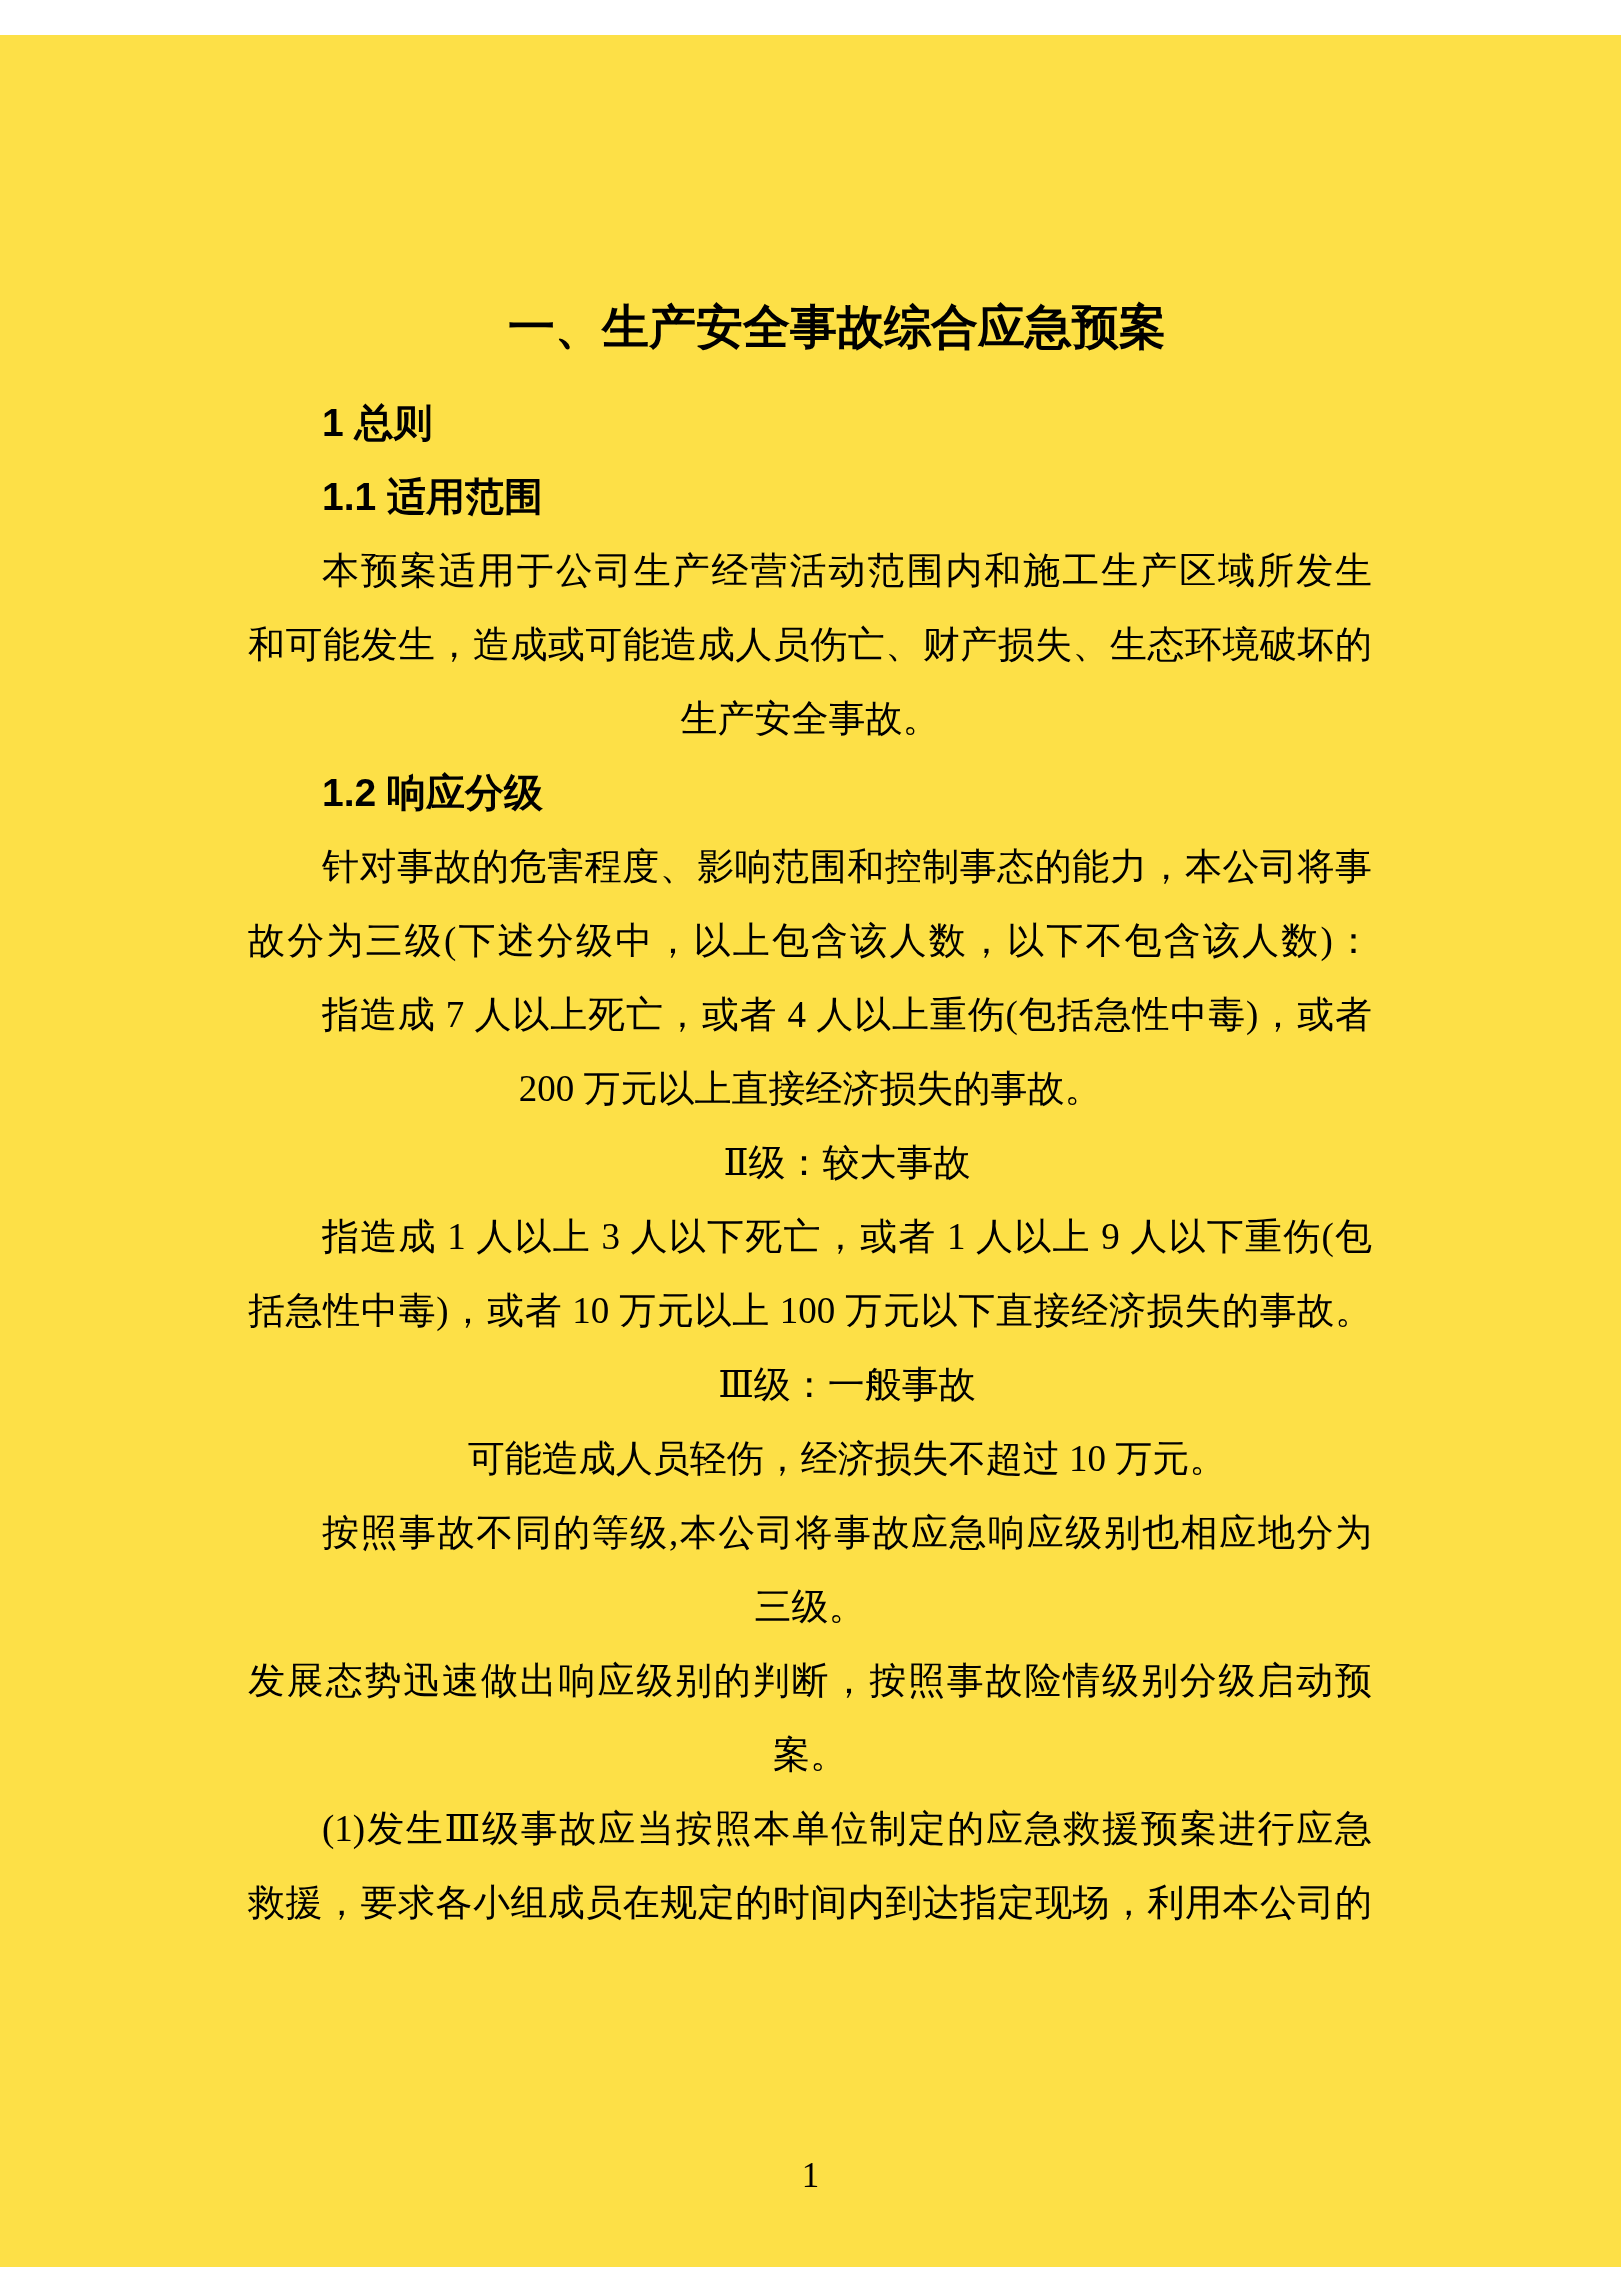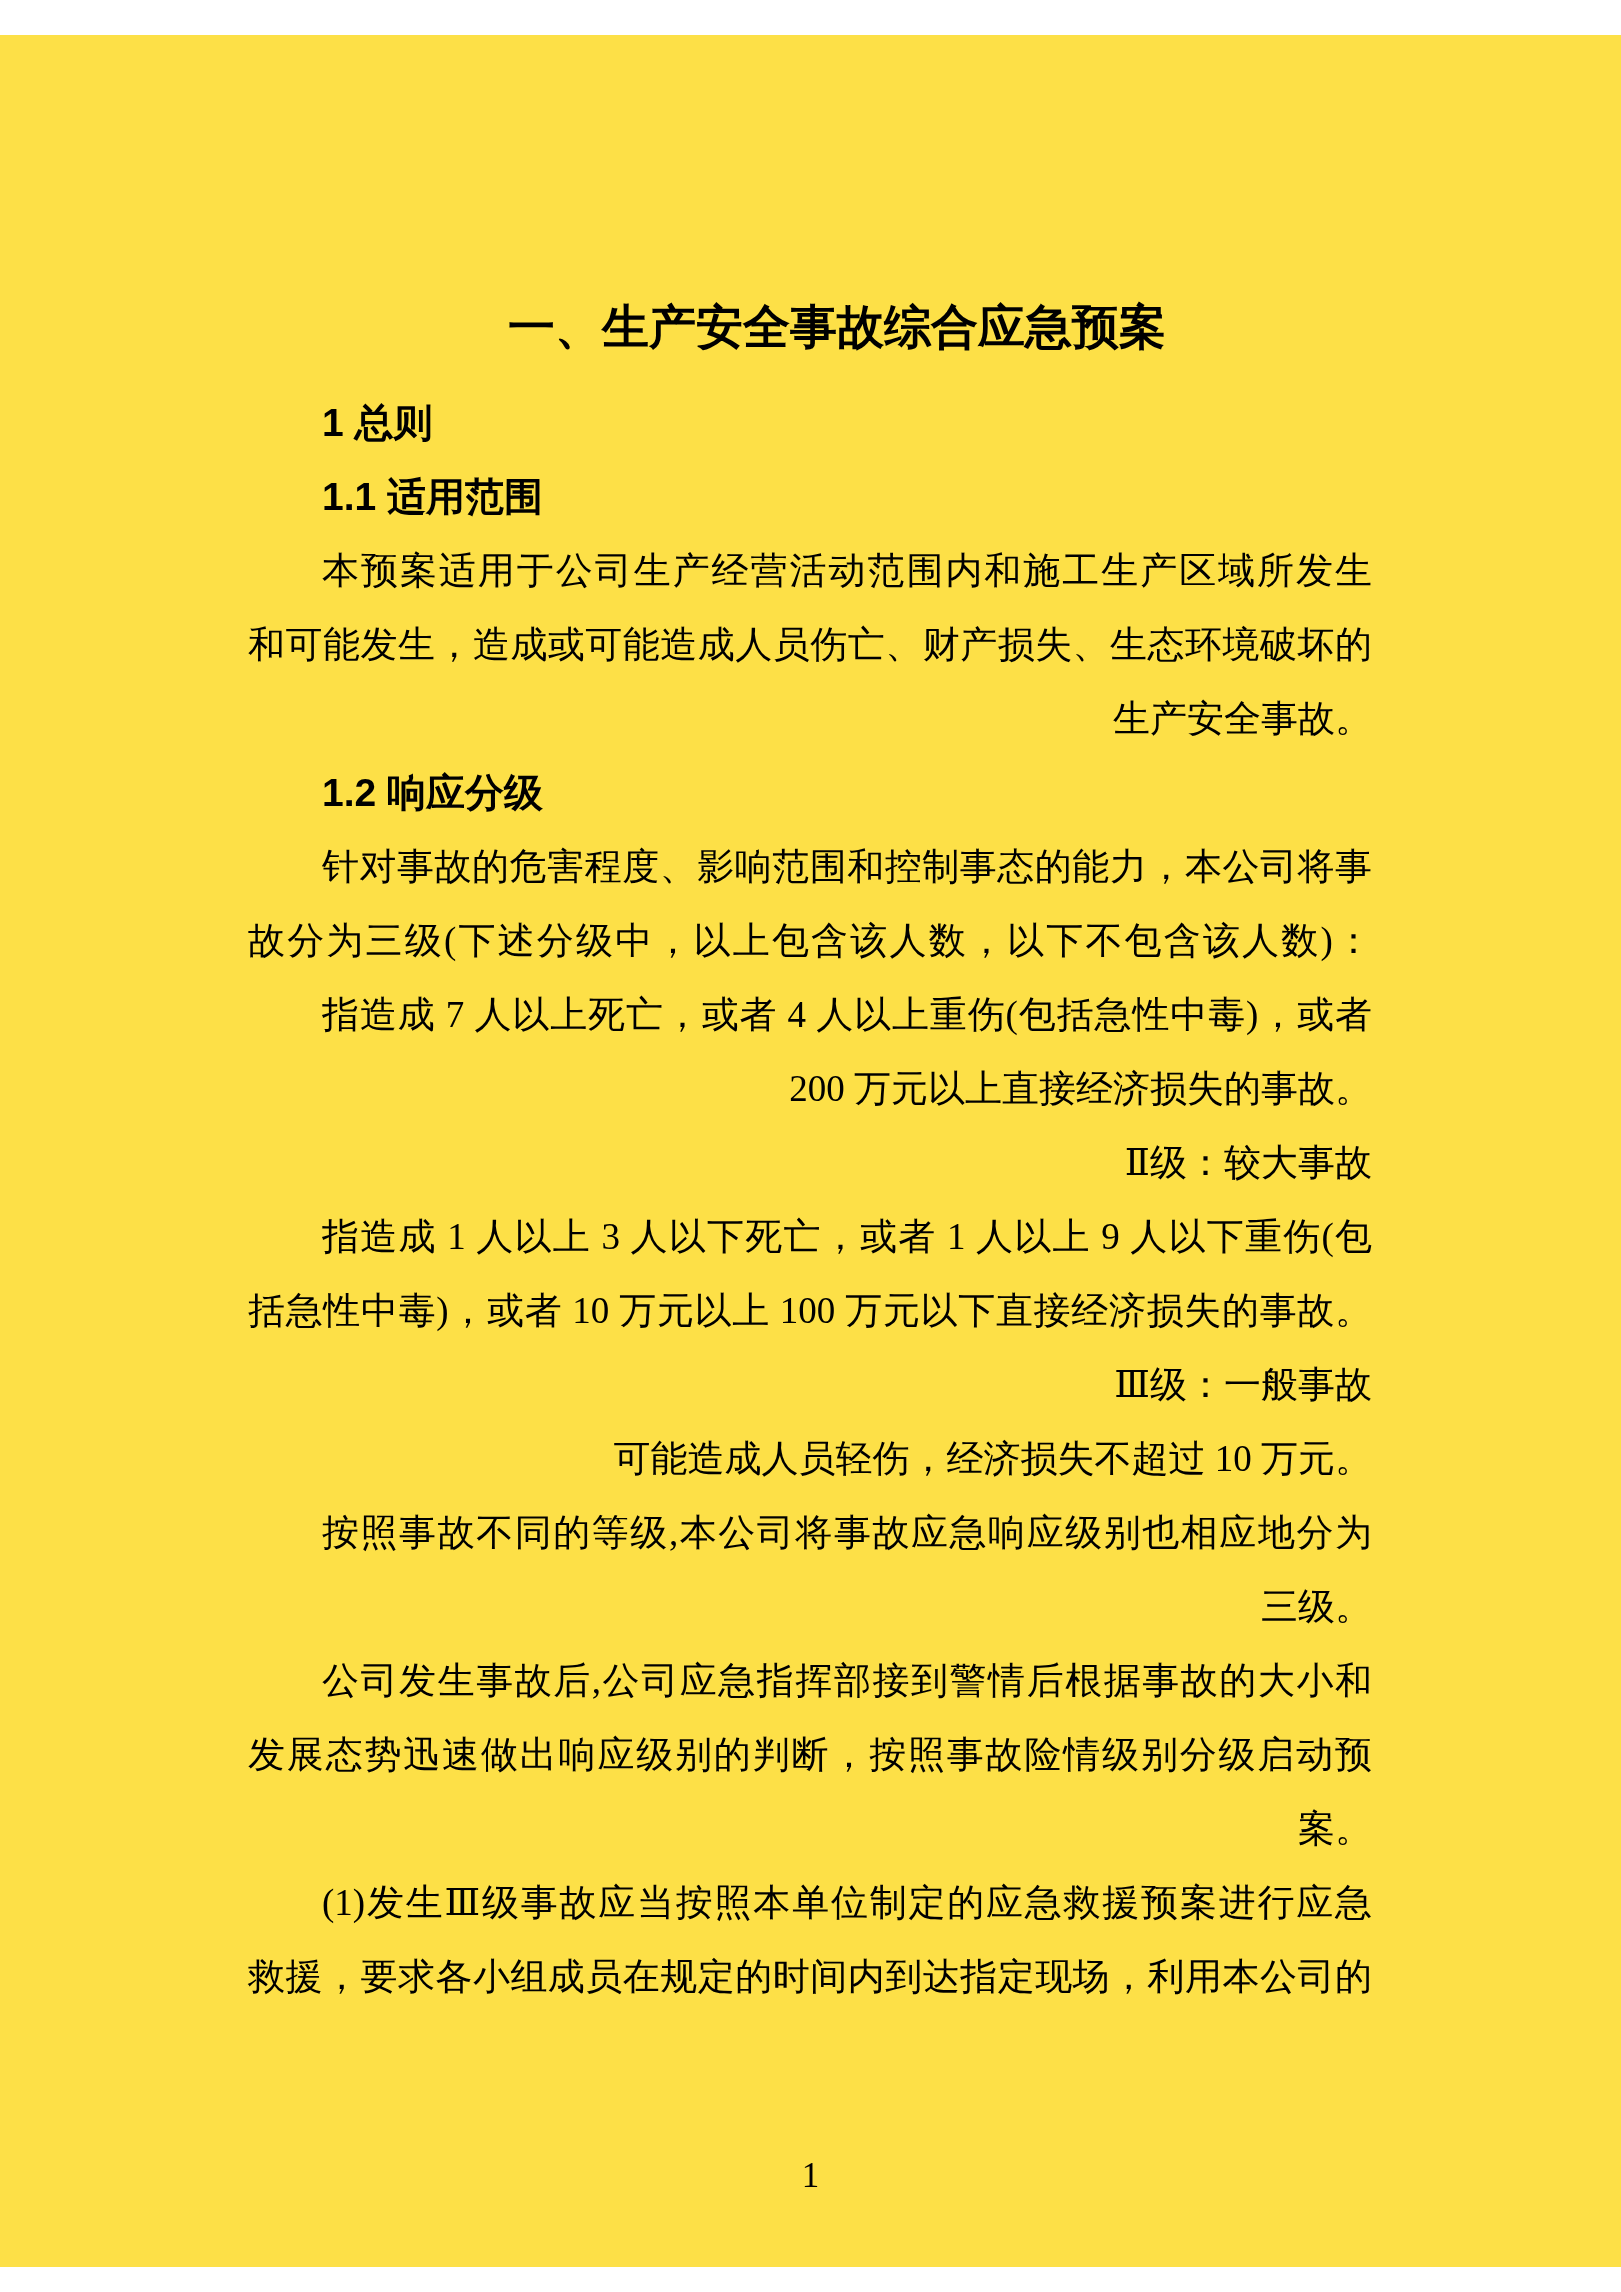--- a/index.html
+++ b/index.html
@@ -32,21 +32,21 @@
   .doc-body {
     position: absolute;
     top: 351px;
     left: 248px;
     width: 1124px;
   }
   .line {
     height: 74px;
     line-height: 74px;
     font-size: 37px;
-    text-align: right;
+    text-align: center;
   }
   .line.indent {
     text-indent: 74px;
   }
   .line.full {
     text-align: justify;
     text-align-last: justify;
   }
   .line.heading {
     font-family: "Liberation Sans", "DejaVu Sans", sans-serif;
@@ -83,21 +83,20 @@
       <div class="line full">故分为三级(下述分级中，以上包含该人数，以下不包含该人数)：</div>
       <div class="line indent full">指造成 7 人以上死亡，或者 4 人以上重伤(包括急性中毒)，或者</div>
       <div class="line">200 万元以上直接经济损失的事故。</div>
       <div class="line indent">Ⅱ级：较大事故</div>
       <div class="line indent full">指造成 1 人以上 3 人以下死亡，或者 1 人以上 9 人以下重伤(包</div>
       <div class="line full">括急性中毒)，或者 10 万元以上 100 万元以下直接经济损失的事故。</div>
       <div class="line indent">Ⅲ级：一般事故</div>
       <div class="line indent">可能造成人员轻伤，经济损失不超过 10 万元。</div>
       <div class="line indent full">按照事故不同的等级,本公司将事故应急响应级别也相应地分为</div>
       <div class="line">三级。</div>
-      <div class="line indent full">公司发生事故后,公司应急指挥部接到警情后根据事故的大小和</div>
       <div class="line full">发展态势迅速做出响应级别的判断，按照事故险情级别分级启动预</div>
       <div class="line">案。</div>
       <div class="line indent full">(1)发生Ⅲ级事故应当按照本单位制定的应急救援预案进行应急</div>
       <div class="line full">救援，要求各小组成员在规定的时间内到达指定现场，利用本公司的</div>
     </div>
 
   <div class="page-number">1</div>
 </div>
 
 

